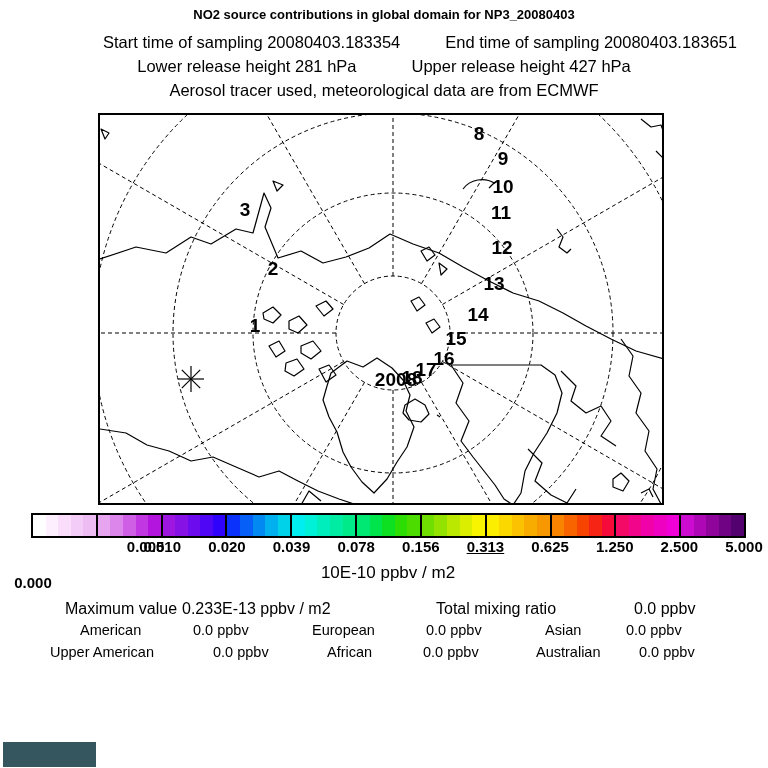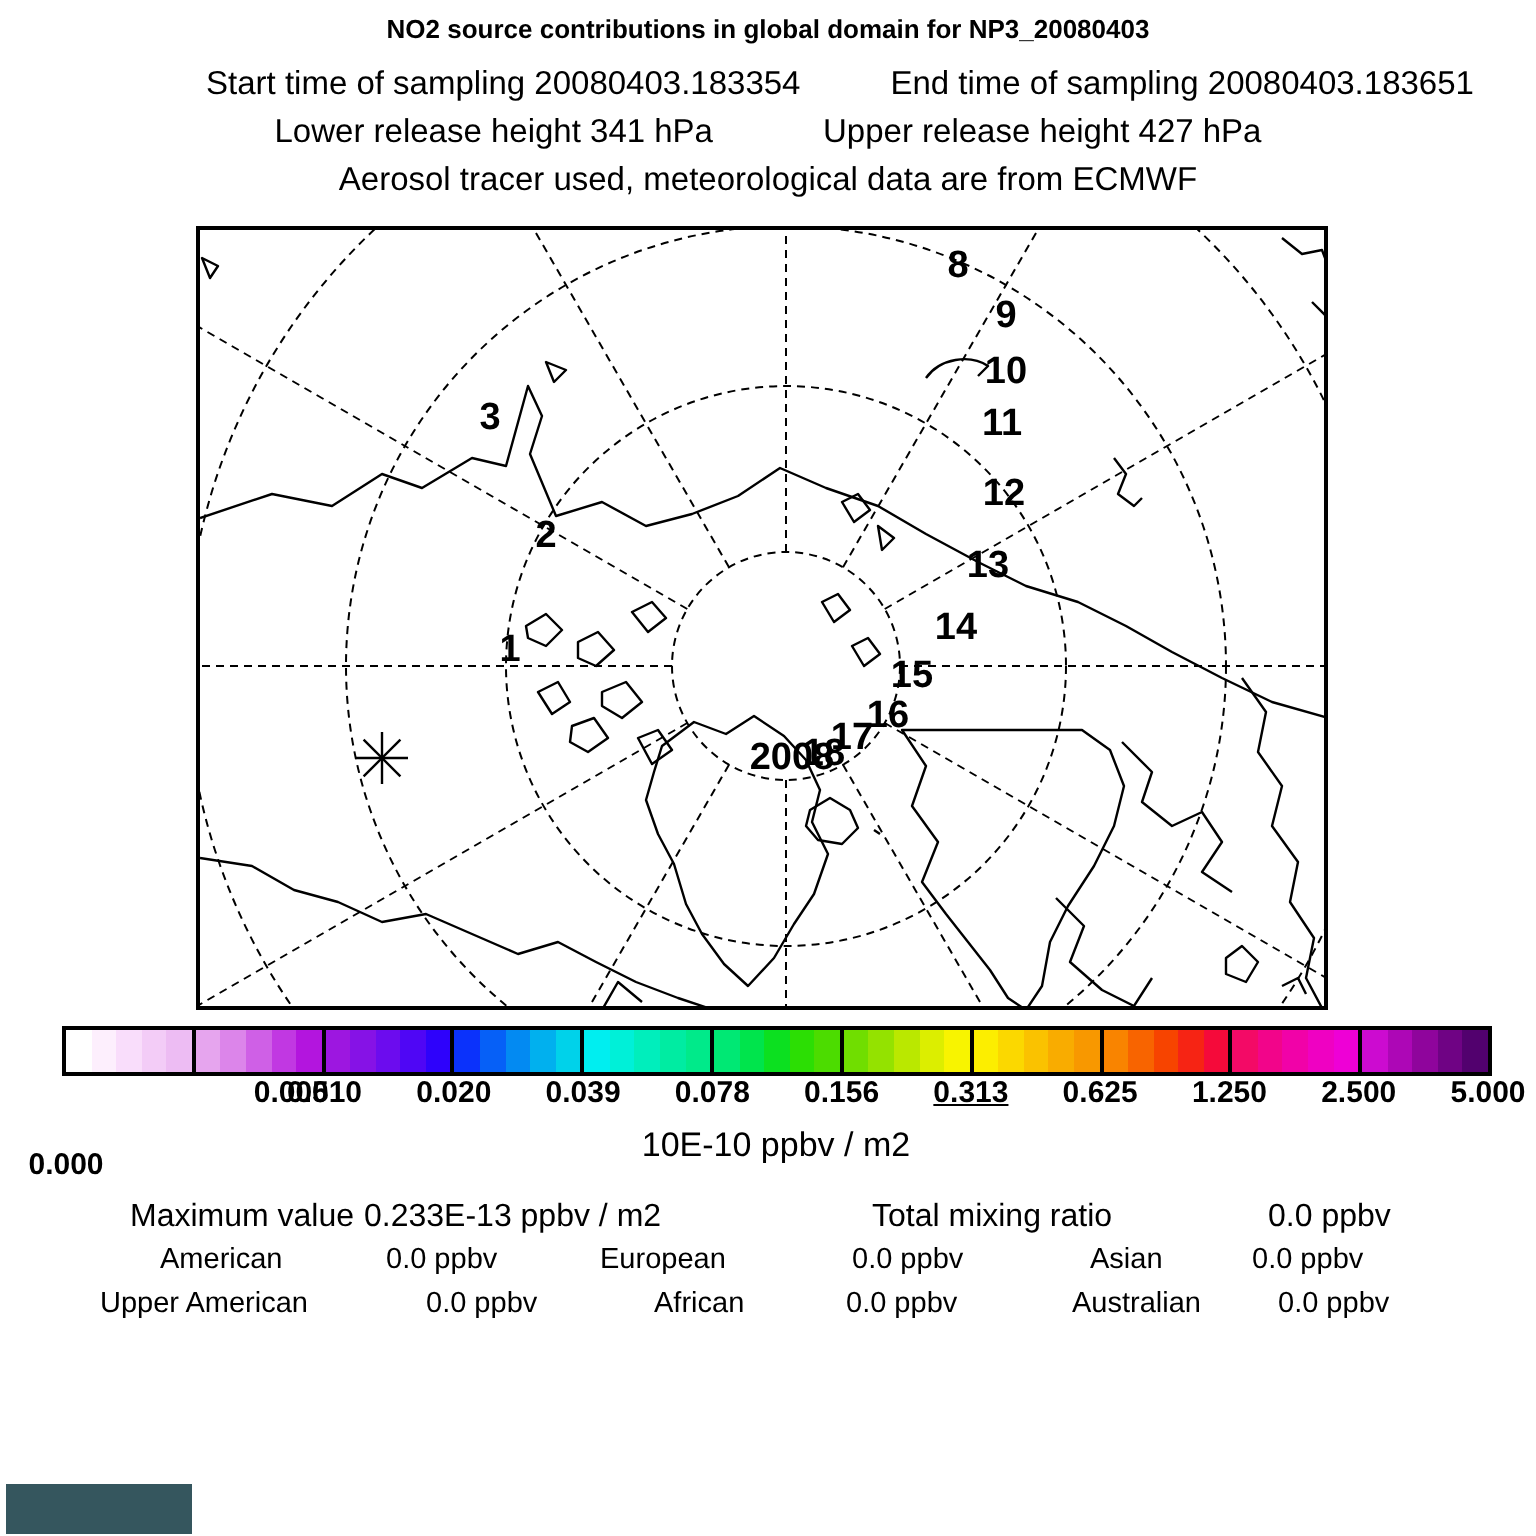--- a/index.html
+++ b/index.html
@@ -49,21 +49,21 @@
   #logo{position:absolute;left:3px;top:742px;width:93px;height:25px;}
 </style>
 </head>
 <body>
 
 <div class="hdr hdr-title">NO2 source contributions in global domain for NP3_20080403</div>
 <div class="hdr hdr-line hdr2">
   <span>Start time of sampling 20080403.183354</span><span class="gap45"></span><span>End time of sampling 20080403.183651</span>
 </div>
 <div class="hdr hdr-line hdr3">
-  <span>Lower release height  341 hPa</span><span class="gap55"></span><span>Upper release height  427 hPa</span>
+  <span>Lower release height  281 hPa</span><span class="gap55"></span><span>Upper release height  427 hPa</span>
 </div>
 <div class="hdr hdr-line hdr4">Aerosol tracer used, meteorological data are from ECMWF</div>
 
 <div id="map">
   <svg id="map-svg" width="562" height="388" viewBox="0 0 562 388">
     <g id="graticule" fill="none" stroke="#000" stroke-width="1" stroke-dasharray="4 3">
         <circle cx="293" cy="218" r="57"></circle>
         <circle cx="293" cy="218" r="140"></circle>
         <circle cx="293" cy="218" r="220"></circle>
         <circle cx="293" cy="218" r="300"></circle>
@@ -224,21 +224,21 @@
   </div>
 <div class="cb-caption">10E-10 ppbv / m2</div>
 
 <span class="stat stat-l1" style="left:65px">Maximum value</span>
 <span class="stat stat-l1" style="left:182px">0.233E-13 ppbv / m2</span>
 <span class="stat stat-l1" style="left:436px">Total mixing ratio</span>
 <span class="stat stat-l1" style="left:634px">0.0 ppbv</span>
 
 <span class="stat stat-l2" style="left:80px">American</span>
 <span class="stat stat-l2" style="left:193px">0.0 ppbv</span>
-<span class="stat stat-l2" style="left:300px">European</span>
+<span class="stat stat-l2" style="left:312px">European</span>
 <span class="stat stat-l2" style="left:426px">0.0 ppbv</span>
 <span class="stat stat-l2" style="left:545px">Asian</span>
 <span class="stat stat-l2" style="left:626px">0.0 ppbv</span>
 
 <span class="stat stat-l3" style="left:50px">Upper American</span>
 <span class="stat stat-l3" style="left:213px">0.0 ppbv</span>
 <span class="stat stat-l3" style="left:327px">African</span>
 <span class="stat stat-l3" style="left:423px">0.0 ppbv</span>
 <span class="stat stat-l3" style="left:536px">Australian</span>
 <span class="stat stat-l3" style="left:639px">0.0 ppbv</span>

